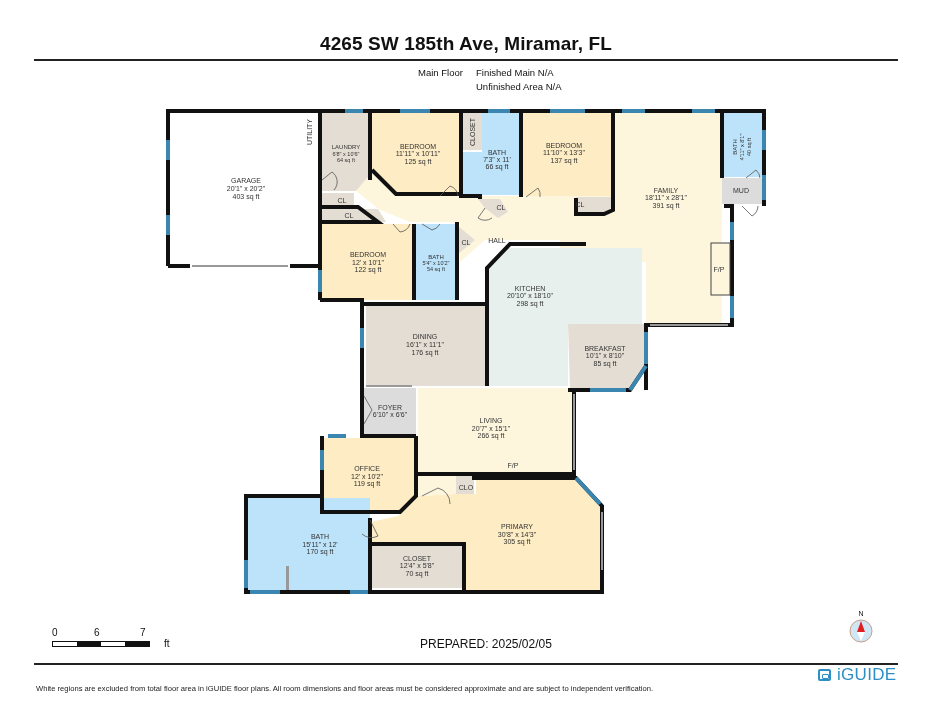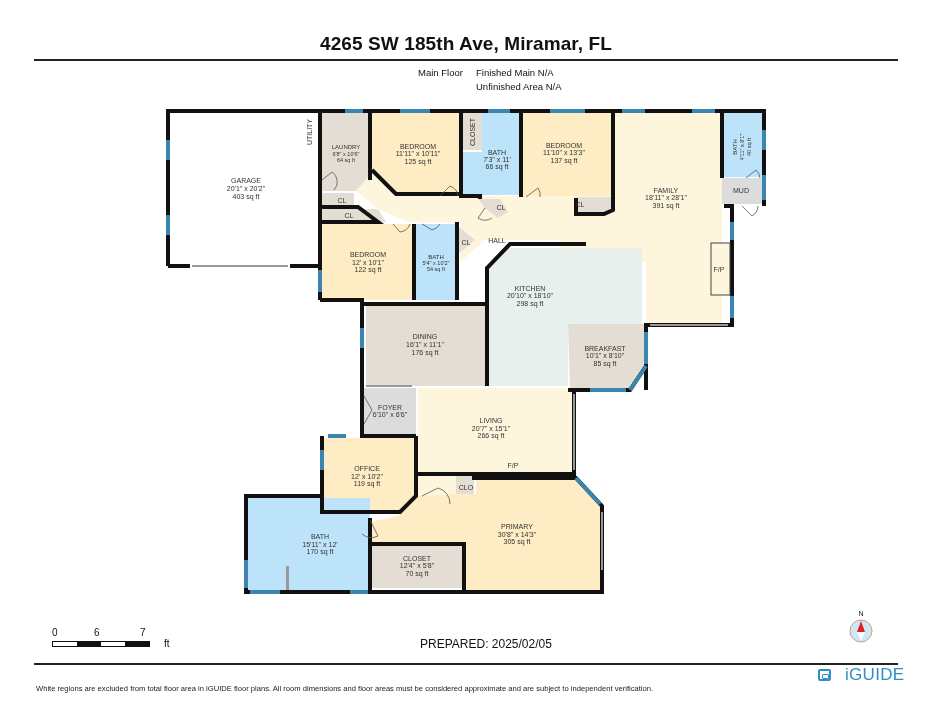--- a/index.html
+++ b/index.html
@@ -13,21 +13,21 @@
   .rl { font-family:"Liberation Sans", sans-serif; font-size:7px; fill:#333; text-anchor:middle; }
   .scale { position:absolute; left:52px; top:627px; }
   .scale .ticks { position:relative; height:12px; width:110px; font-size:10px; }
   .scale .ticks span { position:absolute; top:0; }
   .scale .bar { display:flex; width:96px; height:4px; border:1px solid #111; margin-top:2px; }
   .scale .bar div { flex:1; }
   .scale .unit { position:absolute; left:98px; top:11px; font-size:10px;margin-left:14px; }
   .prepared { position:absolute; left:420px; top:637px; font-size:12px; }
   .rule-bottom { position:absolute; left:34px; top:663px; width:864px; height:2px; background:#222; }
   .disclaimer { position:absolute; left:36px; top:684px; font-size:7.6px; color:#222; }
-  .logo { position:absolute; left:818px; top:665px; font-size:17px; color:#2d8fc4; font-weight:normal; letter-spacing:0.3px; display:flex; align-items:center; gap:14px; }
+  .logo { position:absolute; left:818px; top:665px; font-size:17px; color:#2d8fc4; font-weight:normal; letter-spacing:0.3px; display:flex; align-items:center; gap:6px; }
   .logo .box { width:13px; height:12px; border:2px solid #2d8fc4; border-radius:2px; box-sizing:border-box; position:relative; }
   .logo .box:after { content:""; position:absolute; left:2px; top:3px; width:5px; height:3px; border:1px solid #2d8fc4; border-radius:1px; }
   .compass { position:absolute; left:846px; top:610px; width:30px; height:30px; }
   .compass .n { position:absolute; left:0; top:0; width:30px; text-align:center; font-size:7px; }
 </style>
 </head>
 <body>
 
 <div class="title">4265 SW 185th Ave, Miramar, FL</div>
 <div class="rule-top"></div>

